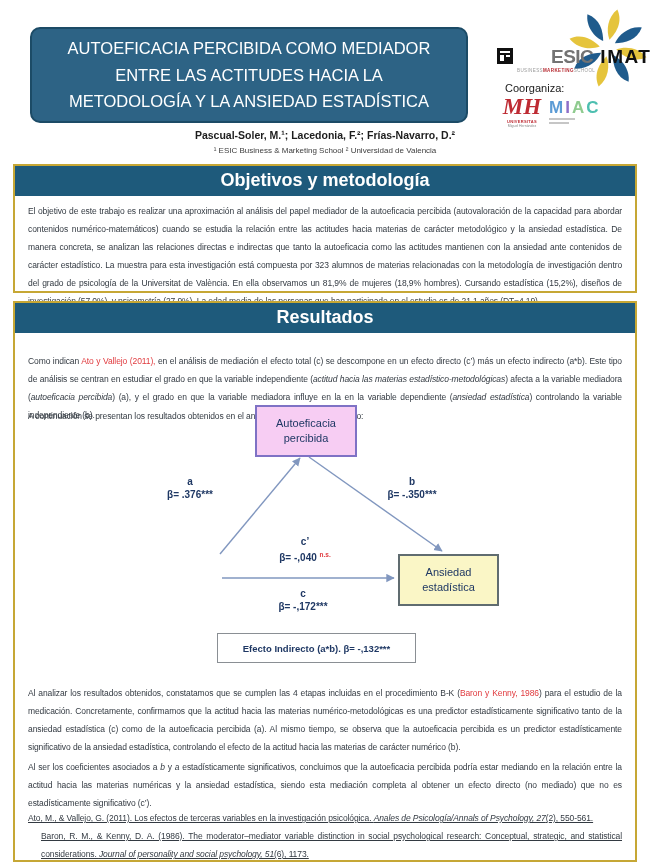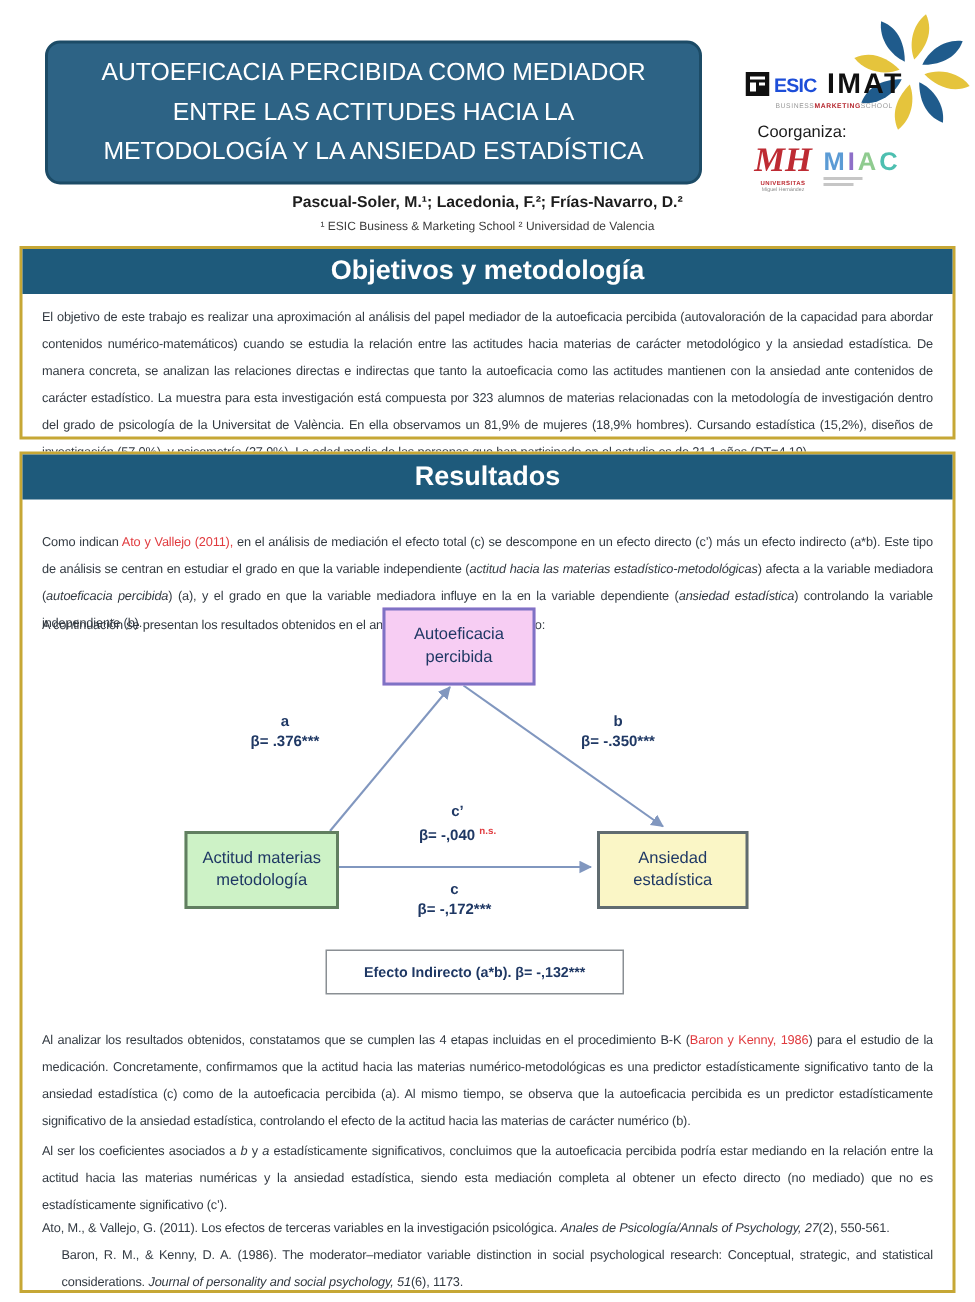--- a/index.html
+++ b/index.html
@@ -15,21 +15,21 @@
     color:#ffffff;font-weight:normal;font-size:16.5px;line-height:1.6;
     padding:0 24px;box-sizing:border-box;
   }
   .authors{position:absolute;top:129px;left:0;width:650px;text-align:center;
     font-weight:bold;font-size:10.5px;color:#1d1d1d;}
   .affil{position:absolute;top:146px;left:0;width:650px;text-align:center;
     font-size:8px;color:#3c3c3c;}
   
   .swirl{position:absolute;left:566px;top:2px;width:84px;height:92px;}
   .esic-row{position:absolute;left:497px;top:48px;display:flex;align-items:flex-start;gap:3px;}
-  .esic-name{font-size:13px;font-weight:bold;color:#1d4ed8;letter-spacing:-0.5px;line-height:17px;}
+  .esic-name{font-size:19px;font-weight:bold;color:#737373;letter-spacing:-0.5px;line-height:17px;margin-left:35px;}
   .imat-name{font-size:19px;font-weight:bold;color:#101010;letter-spacing:1.5px;line-height:17px;margin-left:4px;}
   .esic-sub{position:absolute;left:517px;top:68px;font-size:4.5px;letter-spacing:.4px;color:#9a9a9a;white-space:nowrap;}
   .esic-sub b{color:#b5272e;}
   .coorganiza{position:absolute;left:505px;top:82px;font-size:11px;color:#1a1a1a;}
   .mh{position:absolute;left:500px;top:95px;width:44px;text-align:center;}
   .mh-script{font-family:"Liberation Serif",serif;font-style:italic;font-weight:bold;
     font-size:23px;color:#be2b33;line-height:24px;}
   .mh-sub1{font-size:4px;font-weight:bold;color:#be2b33;letter-spacing:.3px;}
   .mh-sub2{font-size:3.5px;color:#8a8a8a;}
   .miac{position:absolute;left:549px;top:99px;width:60px;}
@@ -56,21 +56,21 @@
   .dbox.mediator{left:240px;top:6px;width:98px;height:48px;background:#f7cdf3;border:2px solid #7f72c5;}
   .dbox.predictor{left:108px;top:155px;width:99px;height:48px;background:#cdf2c6;border:2px solid #617f60;}
   .dbox.outcome{left:383px;top:155px;width:97px;height:48px;background:#faf6c6;border:2px solid #606c70;}
   .plabel{position:absolute;width:120px;text-align:center;font-size:10px;font-weight:bold;
     color:#1f3864;line-height:13px;}
   .plabel sup{font-size:6.5px;}
   .indirect-box{position:absolute;left:202px;top:234px;width:197px;height:28px;
     border:1px solid #8a8f94;background:#fff;display:flex;align-items:center;justify-content:center;
     font-size:9.5px;font-weight:bold;color:#1f3864;}
   .arrows{position:absolute;left:0;top:0;}
-  .refs{font-size:8.5px;letter-spacing:-0.1px;line-height:18px;text-align:justify;color:#333a42;}
+  .refs{font-size:8.5px;letter-spacing:-0.1px;line-height:18px;text-align:justify;color:#333a42;text-decoration:underline;}
 </style>
 </head>
 <body>
 
 <div class="title-box">
   <span>AUTOEFICACIA PERCIBIDA COMO MEDIADOR ENTRE LAS ACTITUDES HACIA LA METODOLOGÍA Y LA ANSIEDAD ESTADÍSTICA</span>
 </div>
 
 <svg class="swirl" viewBox="-50 -50 100 100">
   <g>
@@ -142,21 +142,20 @@
         <marker id="ah" markerWidth="8" markerHeight="8" refX="5.5" refY="3" orient="auto">
           <path d="M0,0 L6,3 L0,6 Z" fill="#8197bf"></path>
         </marker>
       </defs>
       <line x1="205" y1="155" x2="285" y2="59" stroke="#8197bf" stroke-width="1.4" marker-end="url(#ah)"></line>
       <line x1="294" y1="58" x2="427" y2="152" stroke="#8197bf" stroke-width="1.4" marker-end="url(#ah)"></line>
       <line x1="207" y1="179" x2="379" y2="179" stroke="#8197bf" stroke-width="1.4" marker-end="url(#ah)"></line>
     </svg>
 
     <div class="dbox mediator">Autoeficacia percibida</div>
-    <div class="dbox predictor">Actitud materias metodología</div>
     <div class="dbox outcome">Ansiedad estadística</div>
 
     <div class="plabel" style="left:115px;top:76px;">
       <div>a</div>
       <div>β= .376***</div>
     </div>
     <div class="plabel" style="left:337px;top:76px;">
       <div>b</div>
       <div>β= -.350***</div>
     </div>

